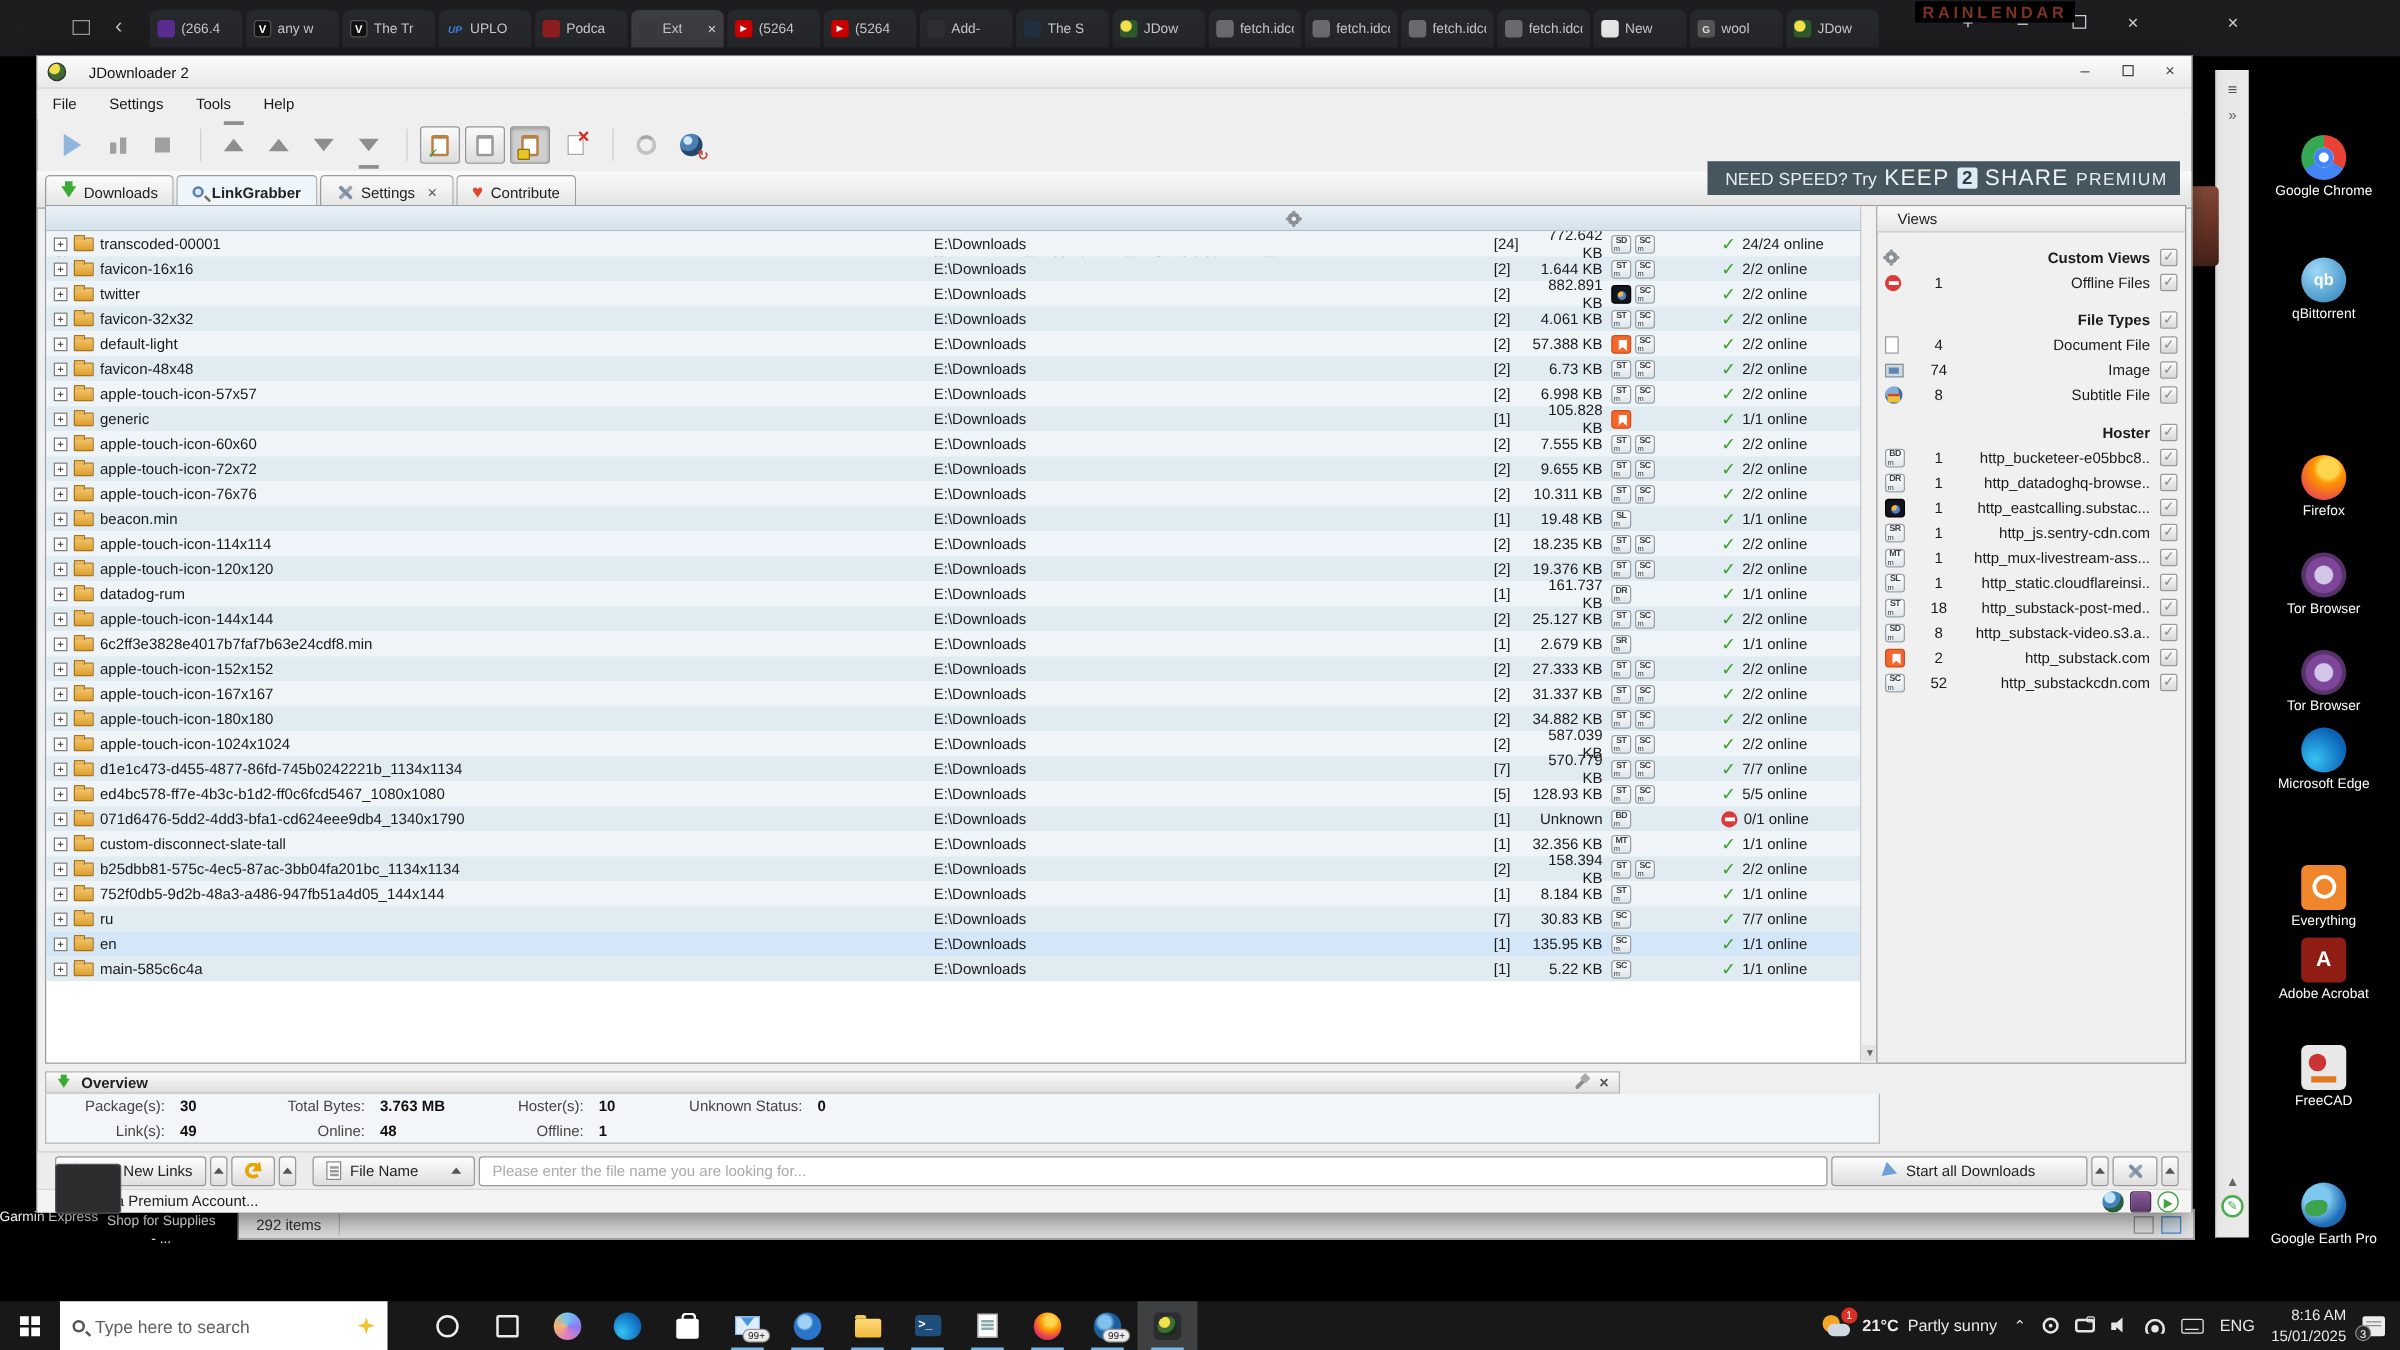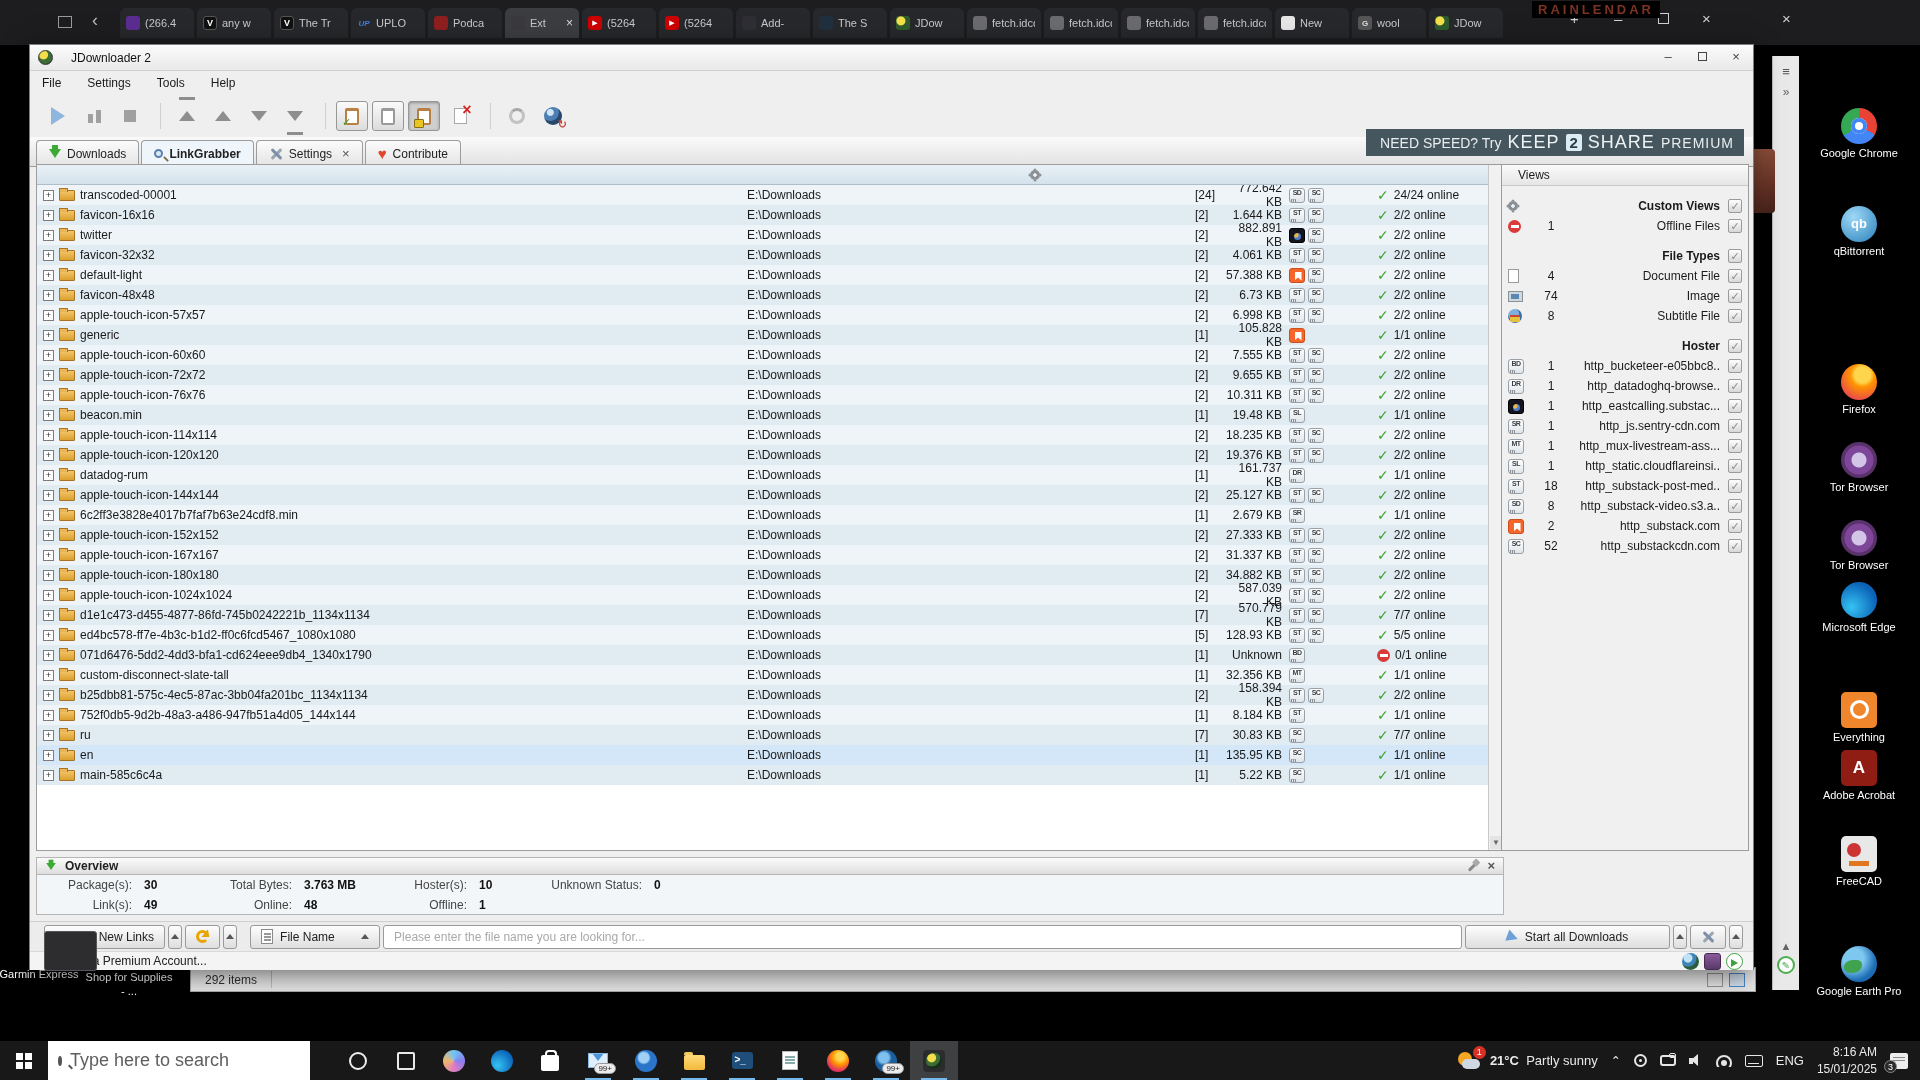--- a/index.html
+++ b/index.html
@@ -178,21 +178,21 @@
   .vrow.gap { margin-top:10px; }
   .cbx { width:14px; height:14px; border:1px solid #9a9a9a; border-radius:2px; background:linear-gradient(#fdfdfd,#d8d8d8);
     color:#8a8a8a; font-size:11px; line-height:12px; text-align:center; flex:0 0 14px; }
   .i-docfile { width:11px; height:14px; background:#fff; border:1px solid #9a9a9a; }
   .i-imgfile { width:15px; height:11px; background:#cfd8df; border:1px solid #8a9298; position:relative; }
   .i-imgfile::after { content:""; position:absolute; left:2px; top:2px; width:8px; height:5px; background:#5b87b5; }
   .i-subfile { width:14px; height:14px; border-radius:50%; background:radial-gradient(circle at 40% 35%, #7fb0dd 0 5px, #3a6ea8 6px); position:relative; overflow:hidden; }
   .i-subfile::after { content:""; position:absolute; left:2px; bottom:1px; width:10px; height:5px; background:#e8c23a; border-top:2px solid #c43; }
 
   
-  #overviewbar { position:absolute; left:6px; top:812px; width:1468px; height:18px; background:linear-gradient(#fbfbfb,#dedede); border:1px solid #b5b5b5; display:flex; align-items:center; gap:8px; padding-left:8px; }
+  #overviewbar { position:absolute; left:6px; top:812px; width:1260px; height:18px; background:linear-gradient(#fbfbfb,#dedede); border:1px solid #b5b5b5; display:flex; align-items:center; gap:8px; padding-left:8px; }
   #overviewbar .t { font-size:12px; font-weight:bold; color:#222; }
   .i-dl.small { transform:scale(.8); }
   #overviewbar .right { margin-left:auto; display:flex; gap:8px; padding-right:8px; align-items:center; }
   .i-pin { width:12px; height:3px; background:#8a8a8a; transform:rotate(-45deg); border-radius:2px; position:relative; }
   .i-pin::after{ content:""; position:absolute; right:-2px; top:-2px; width:6px; height:6px; background:#aaa; border-radius:1px; }
   .i-x { color:#555; font-size:13px; font-weight:bold; line-height:10px; }
   #ovstats { position:absolute; left:6px; top:830px; width:1468px; height:40px; background:#f3f6f8; border:1px solid #b5b5b5; border-top:none; font-size:12px; color:#222; }
   #ovstats .srow { display:flex; height:20px; align-items:center; }
   #ovstats .lab { color:#444; text-align:right; }
   #ovstats .val { font-weight:bold; color:#111; text-align:left; padding-left:12px; }
@@ -223,21 +223,21 @@
 
   
   #taskbar { position:absolute; left:0; top:1041px; width:1920px; height:39px; background:#181818; z-index:40; display:flex; align-items:center; }
   #startbtn { width:48px; height:39px; display:flex; align-items:center; justify-content:center; }
   .winlogo { width:16px; height:16px; position:relative; }
   .winlogo i { position:absolute; width:7px; height:7px; background:#fff; }
   .winlogo i:nth-child(1){left:0;top:0;} .winlogo i:nth-child(2){right:0;top:0;} .winlogo i:nth-child(3){left:0;bottom:0;} .winlogo i:nth-child(4){right:0;bottom:0;}
   #tbsearch { width:262px; height:39px; background:#fff; display:flex; align-items:center; gap:8px; padding:0 10px; }
   #tbsearch .mag { width:10px; height:10px; border:2px solid #555; border-radius:50%; position:relative; }
   #tbsearch .mag::after { content:""; position:absolute; left:8px; top:8px; width:5px; height:2px; background:#555; transform:rotate(45deg); }
-  #tbsearch input { border:none; outline:none; flex:1; font-size:18px; color:#a16207; font-family:"Liberation Sans",sans-serif; }
+  #tbsearch input { border:none; outline:none; flex:1; font-size:14px; color:#a16207; font-family:"Liberation Sans",sans-serif; }
   #tbsearch input::placeholder { color:#5f5f5f; }
   .sparkle { width:14px; height:14px; background:#f2c233; clip-path:polygon(50% 0,62% 38%,100% 50%,62% 62%,50% 100%,38% 62%,0 50%,38% 38%); position:relative; }
   #tbicons { display:flex; height:39px; margin-left:24px; }
   .tbi { width:48px; height:39px; display:flex; align-items:center; justify-content:center; position:relative; }
   .tbi.active { background:#3f4042; }
   .tbi.running::after { content:""; position:absolute; bottom:0; left:11px; width:26px; height:2px; background:#76b9ed; }
   .tbi .badge99 { position:absolute; right:6px; bottom:6px; background:#ececec; color:#222; font-size:8px; border-radius:6px; padding:0 3px; border:1px solid #999; }
   .ti { width:22px; height:22px; }
   .ti-ring { border:2px solid #eee; border-radius:50%; width:18px; height:18px; }
   .ti-taskview { width:18px; height:18px; border:2px solid #eaeaea; border-radius:2px; position:relative; }

